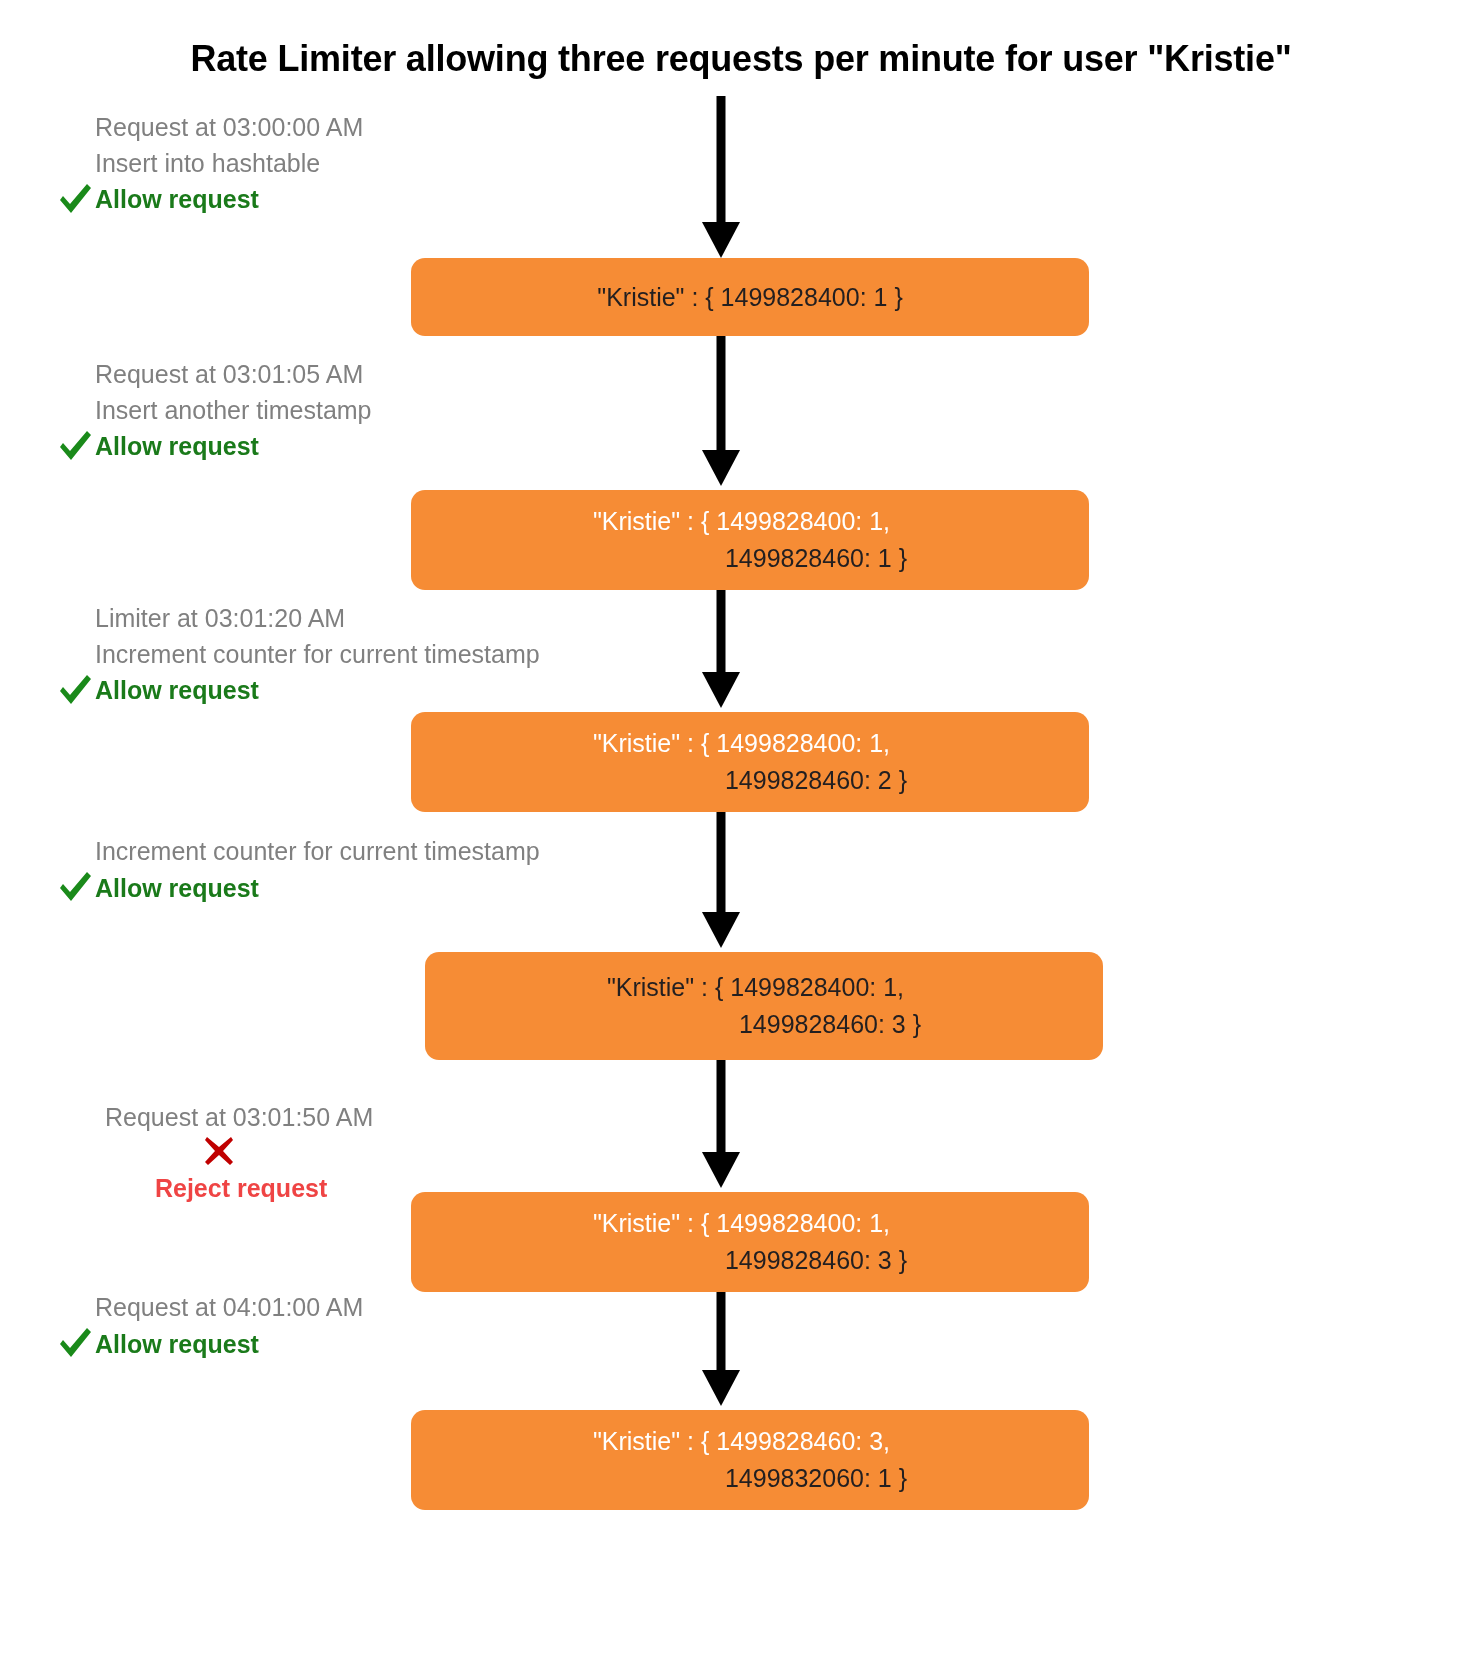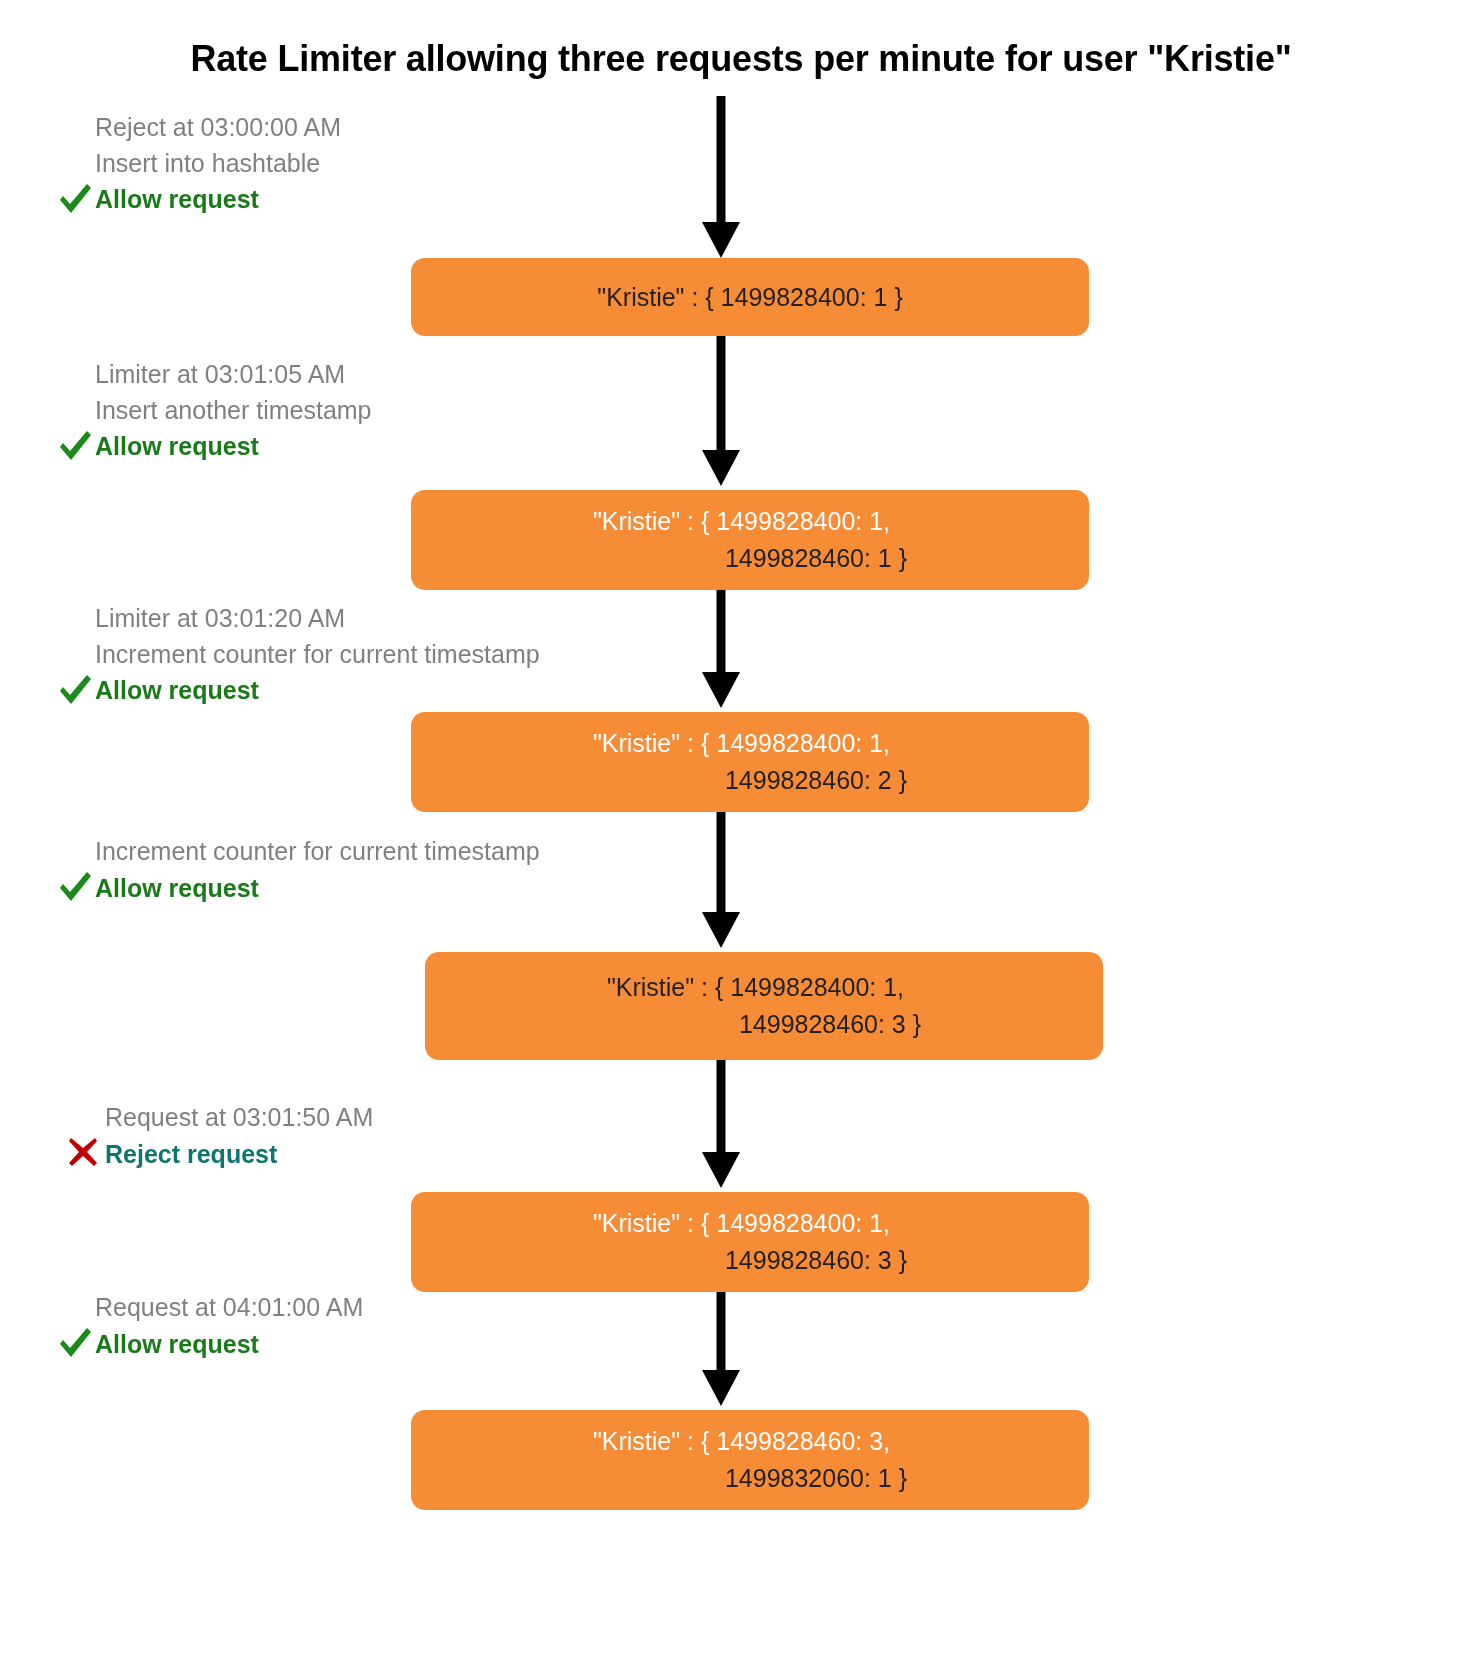--- a/index.html
+++ b/index.html
@@ -47,21 +47,21 @@
     display: block;
   }
   .verdict {
     display: flex;
     align-items: center;
     font-weight: bold;
     font-size: 25px;
     margin-top: 1px;
   }
   .verdict.allow { color: #1a7a1a; align-items: flex-end; }
-  .verdict.reject { color: #0f766e; }
+  .verdict.reject { color: #ef4444; flex-direction: column; }
 
   .mark {
     display: inline-block;
     width: 34px;
     flex: 0 0 34px;
     line-height: 1;
     font-size: 34px;
     font-weight: bold;
     position: relative;
     top: -2px;
@@ -135,34 +135,34 @@
       <polygon points="721,1188 702,1152 740,1152" fill="#000000"></polygon>
     </g>
 
     <g>
       <line x1="721" y1="1292" x2="721" y2="1378" stroke="#000000" stroke-width="9"></line>
       <polygon points="721,1406 702,1370 740,1370" fill="#000000"></polygon>
     </g>
   </svg>
 
   <div class="ann" style="left:95px; top:110px;">
-    <span class="line">Reject at 03:00:00 AM</span>
+    <span class="line">Request at 03:00:00 AM</span>
     <span class="line">Insert into hashtable</span>
     <span class="verdict allow">
       <span class="mark">
         <svg width="36" height="34" viewBox="0 0 36 34">
           <path d="M3 18 L6 14 L13 22 L30 2 L34 6 L14 31 Z" fill="#1a8a1a"></path>
         </svg>
       </span>
       <span class="vlabel">Allow request</span>
     </span>
   </div>
 
   <div class="ann" style="left:95px; top:357px;">
-    <span class="line">Limiter at 03:01:05 AM</span>
+    <span class="line">Request at 03:01:05 AM</span>
     <span class="line">Insert another timestamp</span>
     <span class="verdict allow">
       <span class="mark">
         <svg width="36" height="34" viewBox="0 0 36 34">
           <path d="M3 18 L6 14 L13 22 L30 2 L34 6 L14 31 Z" fill="#1a8a1a"></path>
         </svg>
       </span>
       <span class="vlabel">Allow request</span>
     </span>
   </div>

